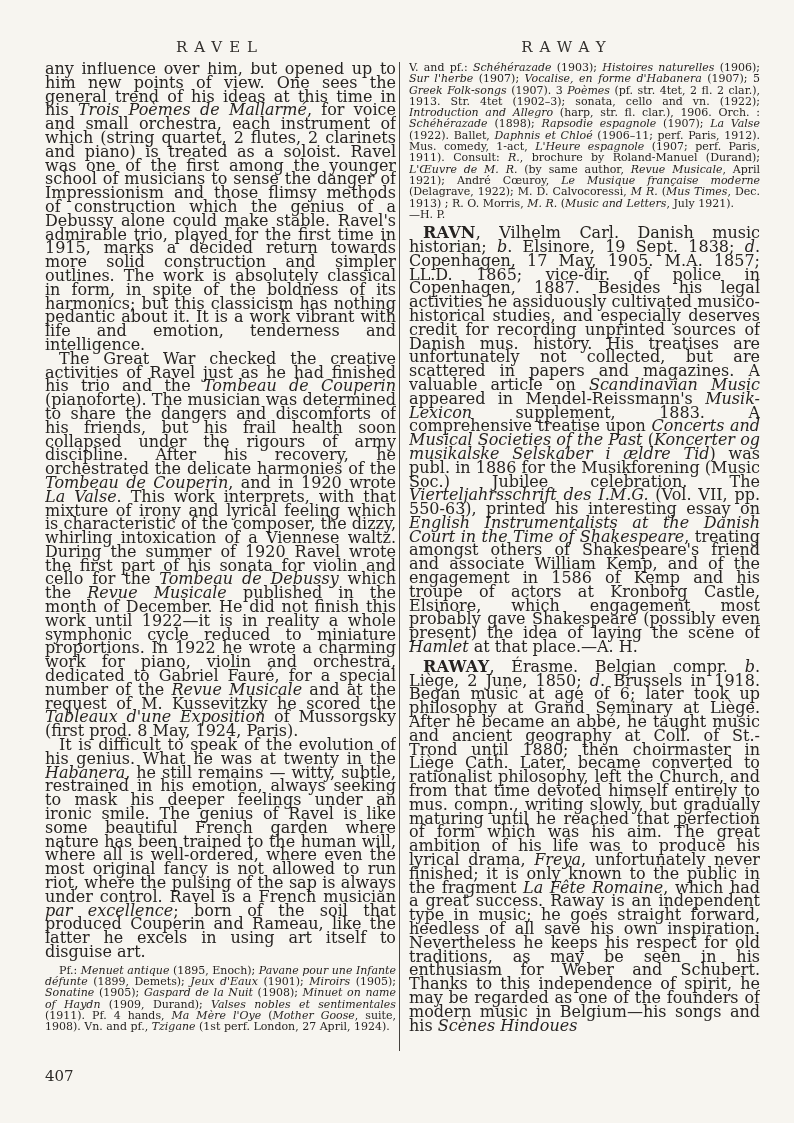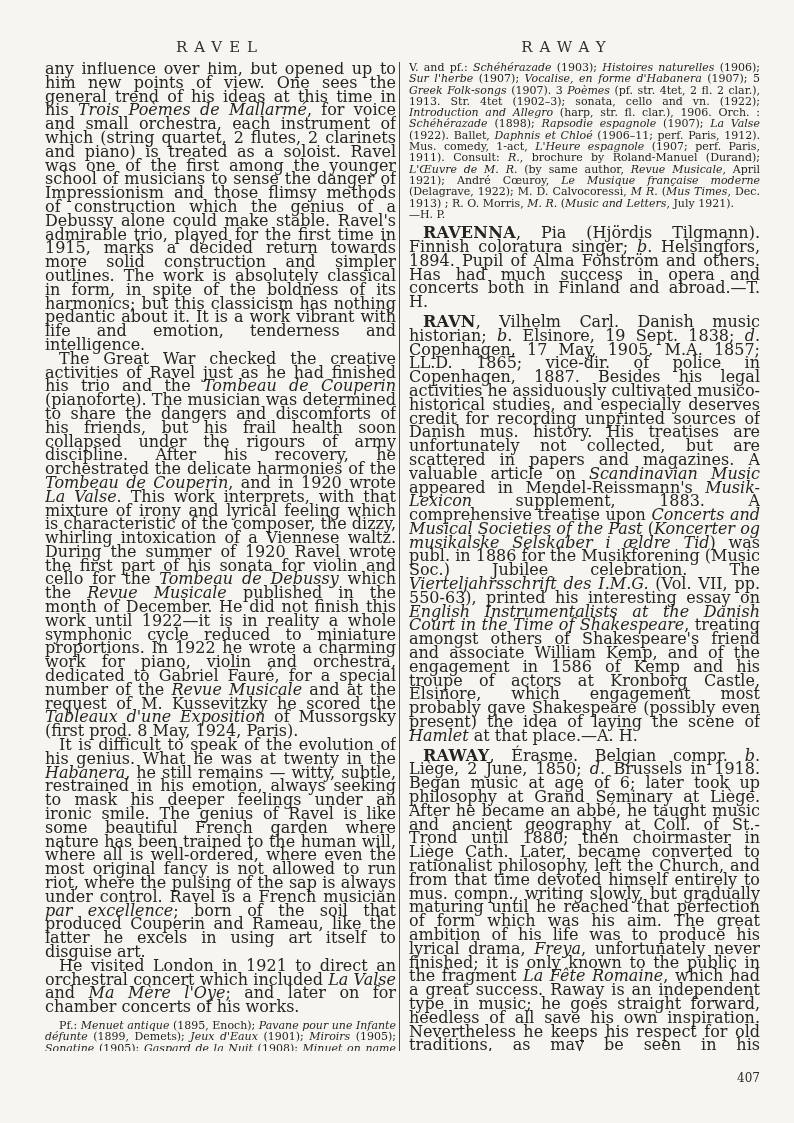--- a/index.html
+++ b/index.html
@@ -47,45 +47,43 @@
   p.para.indent { text-indent: 14px; }
   p.para.small  { font-size: 11px; line-height: 11.3px; }
   p.para.gap    { margin-top: 6px; }
   p.para b { font-weight: bold; letter-spacing: 0.3px; }
 
   .page-number {
     position: absolute;
     bottom: 38px;
     left: 45px;
     right: 34px;
-    text-align: right;
-    font-size: 12px;
+    text-align: left;
+    font-size: 15px;
     color: #2c2a27;
   }
 </style>
 </head>
 <body>
 
 <div class="page">
   <div class="running-heads">
     <div class="head head-left">RAVEL</div>
     <div class="head head-right">RAWAY</div>
   </div>
 
   <div class="columns">
     <div class="col col-left">
         <p class="para"><span>any influence over him, but opened up to him new points of view.  One sees the general trend of his ideas at this time in his </span><i>Trois Poèmes de Mallarmé</i><span>, for voice and small orchestra, each instrument of which (string quartet, 2 flutes, 2 clarinets and piano) is treated as a soloist. Ravel was one of the first among the younger school of musicians to sense the danger of Impressionism and those flimsy methods of construction which the genius of a Debussy alone could make stable.  Ravel's admirable trio, played for the first time in 1915, marks a decided return towards more solid construction and simpler outlines.  The work is absolutely classical in form, in spite of the boldness of its harmonics; but this classicism has nothing pedantic about it. It is a work vibrant with life and emotion, tenderness and intelligence.</span></p>
         <p class="para indent"><span>The Great War checked the creative activities of Ravel just as he had finished his trio and the </span><i>Tombeau de Couperin</i><span> (pianoforte).  The musician was determined to share the dangers and discomforts of his friends, but his frail health soon collapsed under the rigours of army discipline. After his recovery, he orchestrated the delicate harmonies of the </span><i>Tombeau de Couperin</i><span>, and in 1920 wrote </span><i>La Valse</i><span>.  This work interprets, with that mixture of irony and lyrical feeling which is characteristic of the composer, the dizzy, whirling intoxication of a Viennese waltz. During the summer of 1920 Ravel wrote the first part of his sonata for violin and cello for the </span><i>Tombeau de Debussy</i><span> which the </span><i>Revue Musicale</i><span> published in the month of December.  He did not finish this work until 1922—it is in reality a whole symphonic cycle reduced to miniature proportions.  In 1922 he wrote a charming work for piano, violin and orchestra, dedicated to Gabriel Fauré, for a special number of the </span><i>Revue Musicale</i><span> and at the request of M. Kussevitzky he scored the </span><i>Tableaux d'une Exposition</i><span> of Mussorgsky (first prod. 8 May, 1924, Paris).</span></p>
         <p class="para indent"><span>It is difficult to speak of the evolution of his genius.  What he was at twenty in the </span><i>Habanera</i><span>, he still remains — witty, subtle, restrained in his emotion, always seeking to mask his deeper feelings under an ironic smile.  The genius of Ravel is like some beautiful French garden where nature has been trained to the human will, where all is well-ordered, where even the most original fancy is not allowed to run riot, where the pulsing of the sap is always under control.  Ravel is a French musician </span><i>par excellence</i><span>;  born of the soil that produced Couperin and Rameau, like the latter he excels in using art itself to disguise art.</span></p>
-        <p class="para indent"><span>He visited London in 1921 to direct an orchestral concert which included </span><i>La Valse</i><span> and </span><i>Ma Mère l'Oye</i><span>; and later on for chamber concerts of his works.</span></p>
         <p class="para indent small gap"><span>Pf.:  </span><i>Menuet antique</i><span> (1895, Enoch);  </span><i>Pavane pour une Infante défunte</i><span> (1899, Demets);  </span><i>Jeux d'Eaux</i><span> (1901);  </span><i>Miroirs</i><span> (1905);  </span><i>Sonatine</i><span> (1905);  </span><i>Gaspard de la Nuit</i><span> (1908);  </span><i>Minuet on name of Haydn</i><span> (1909, Durand);  </span><i>Valses nobles et sentimentales</i><span> (1911).  Pf. 4 hands, </span><i>Ma Mère l'Oye</i><span> (</span><i>Mother Goose</i><span>, suite, 1908). Vn. and pf., </span><i>Tzigane</i><span> (1st perf. London, 27 April, 1924).</span></p>
       </div>
     <div class="col-rule"></div>
     <div class="col col-right">
         <p class="para small"><span>V. and pf.: </span><i>Schéhérazade</i><span> (1903);  </span><i>Histoires naturelles</i><span> (1906);  </span><i>Sur l'herbe</i><span> (1907);  </span><i>Vocalise, en forme d'Habanera</i><span> (1907);  5 </span><i>Greek Folk-songs</i><span> (1907).  3 </span><i>Poèmes</i><span> (pf. str. 4tet, 2 fl. 2 clar.), 1913.  Str. 4tet (1902–3); sonata, cello and vn. (1922);  </span><i>Introduction and Allegro</i><span> (harp, str. fl. clar.), 1906.   Orch. : </span><i>Schéhérazade</i><span> (1898);  </span><i>Rapsodie espagnole</i><span> (1907);  </span><i>La Valse</i><span> (1922). Ballet, </span><i>Daphnis et Chloé</i><span> (1906–11;  perf. Paris, 1912). Mus. comedy, 1-act, </span><i>L'Heure espagnole</i><span> (1907;  perf. Paris, 1911).   Consult:  </span><i>R.</i><span>, brochure by Roland-Manuel (Durand);  </span><i>L'Œuvre de M. R.</i><span> (by same author, </span><i>Revue Musicale</i><span>, April 1921);  André Cœuroy, </span><i>Le Musique française moderne</i><span> (Delagrave, 1922); M. D. Calvocoressi, </span><i>M R.</i><span> (</span><i>Mus Times</i><span>, Dec. 1913) ; R. O. Morris, </span><i>M. R.</i><span> (</span><i>Music and Letters</i><span>, July 1921).</span><br><span>—H. P.</span></p>
-        <p class="para indent gap"><b>RAVENNA</b><span>, Pia (Hjördis Tilgmann).   Finnish coloratura singer;  </span><i>b</i><span>. Helsingfors, 1894.  Pupil of Alma Fohström and others.   Has had much success in opera and concerts both in Finland and abroad.—T. H.</span></p>
         <p class="para indent gap"><b>RAVN</b><span>, Vilhelm Carl.  Danish music historian; </span><i>b</i><span>. Elsinore, 19 Sept. 1838;  </span><i>d</i><span>. Copenhagen, 17 May, 1905.  M.A. 1857;  LL.D. 1865;  vice-dir. of police in Copenhagen, 1887.  Besides his legal activities he assiduously cultivated musico-historical studies, and especially deserves credit for recording unprinted sources of Danish mus. history.  His treatises are unfortunately not collected, but are scattered in papers and magazines.   A valuable article on </span><i>Scandinavian Music</i><span> appeared in Mendel-Reissmann's </span><i>Musik-Lexicon</i><span> supplement, 1883. A comprehensive treatise upon </span><i>Concerts and Musical Societies of the Past</i><span> (</span><i>Koncerter og musikalske Selskaber i ældre Tid</i><span>) was publ. in 1886 for the Musikforening (Music Soc.)  Jubilee celebration.  The </span><i>Vierteljahrsschrift des I.M.G.</i><span> (Vol. VII, pp. 550-63), printed his interesting essay on </span><i>English Instrumentalists at the Danish Court in the Time of Shakespeare</i><span>, treating amongst others of Shakespeare's friend and associate William Kemp, and of the engagement in 1586 of Kemp and his troupe of actors at Kronborg Castle, Elsinore, which engagement most probably gave Shakespeare (possibly even present) the idea of laying the scene of </span><i>Hamlet</i><span> at that place.—A. H.</span></p>
         <p class="para indent gap"><b>RAWAY</b><span>, Érasme.  Belgian compr. </span><i>b</i><span>. Liège, 2 June, 1850;  </span><i>d</i><span>. Brussels in 1918.   Began music at age of 6;  later took up philosophy at Grand Seminary at Liège.  After he became an abbé, he taught music and ancient geography at Coll. of St.-Trond until 1880;  then choirmaster in Liège Cath.  Later, became converted to rationalist philosophy, left the Church, and from that time devoted himself entirely to mus. compn., writing slowly, but gradually maturing until he reached that perfection of form which was his aim. The great ambition of his life was to produce his lyrical drama, </span><i>Freya</i><span>, unfortunately never finished;  it is only known to the public in the fragment </span><i>La Fête Romaine</i><span>, which had a great success.  Raway is an independent type in music; he goes straight forward, heedless of all save his own inspiration.   Nevertheless he keeps his respect for old traditions, as may be seen in his enthusiasm for Weber and Schubert.   Thanks to this independence of spirit, he may be regarded as one of the founders of modern music in Belgium—his songs and his </span><i>Scènes Hindoues</i></p>
       </div>
   </div>
 
   <div class="page-number">407</div>
 </div>
 
 </body></html>

